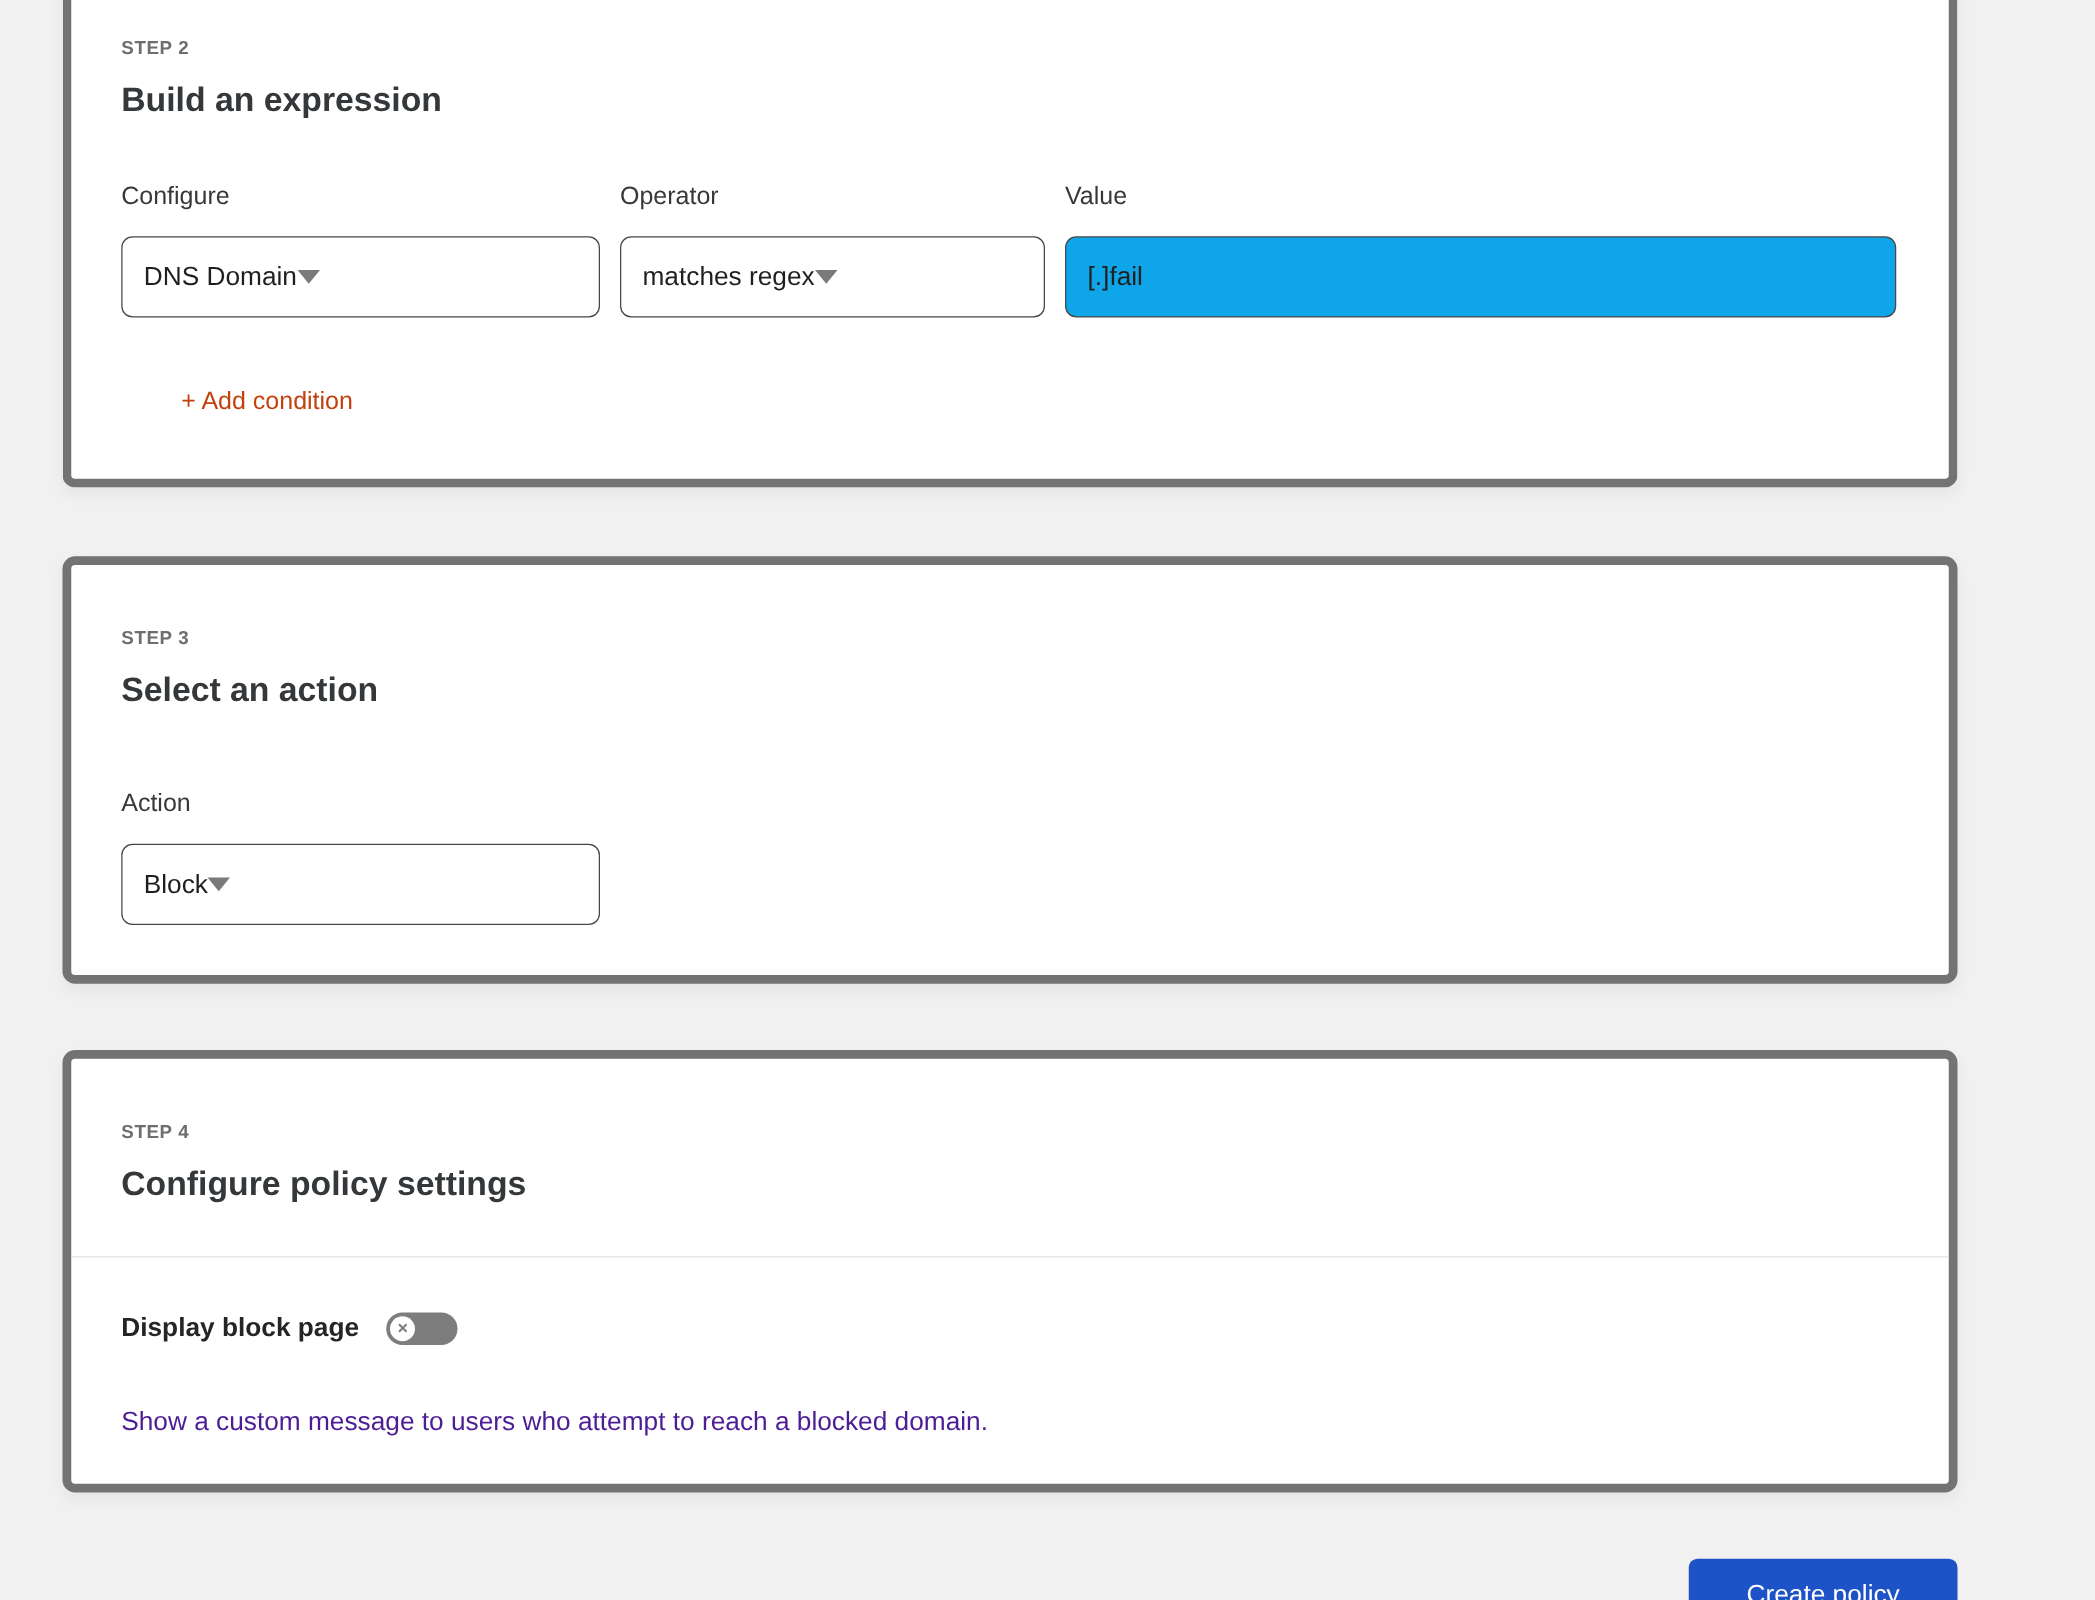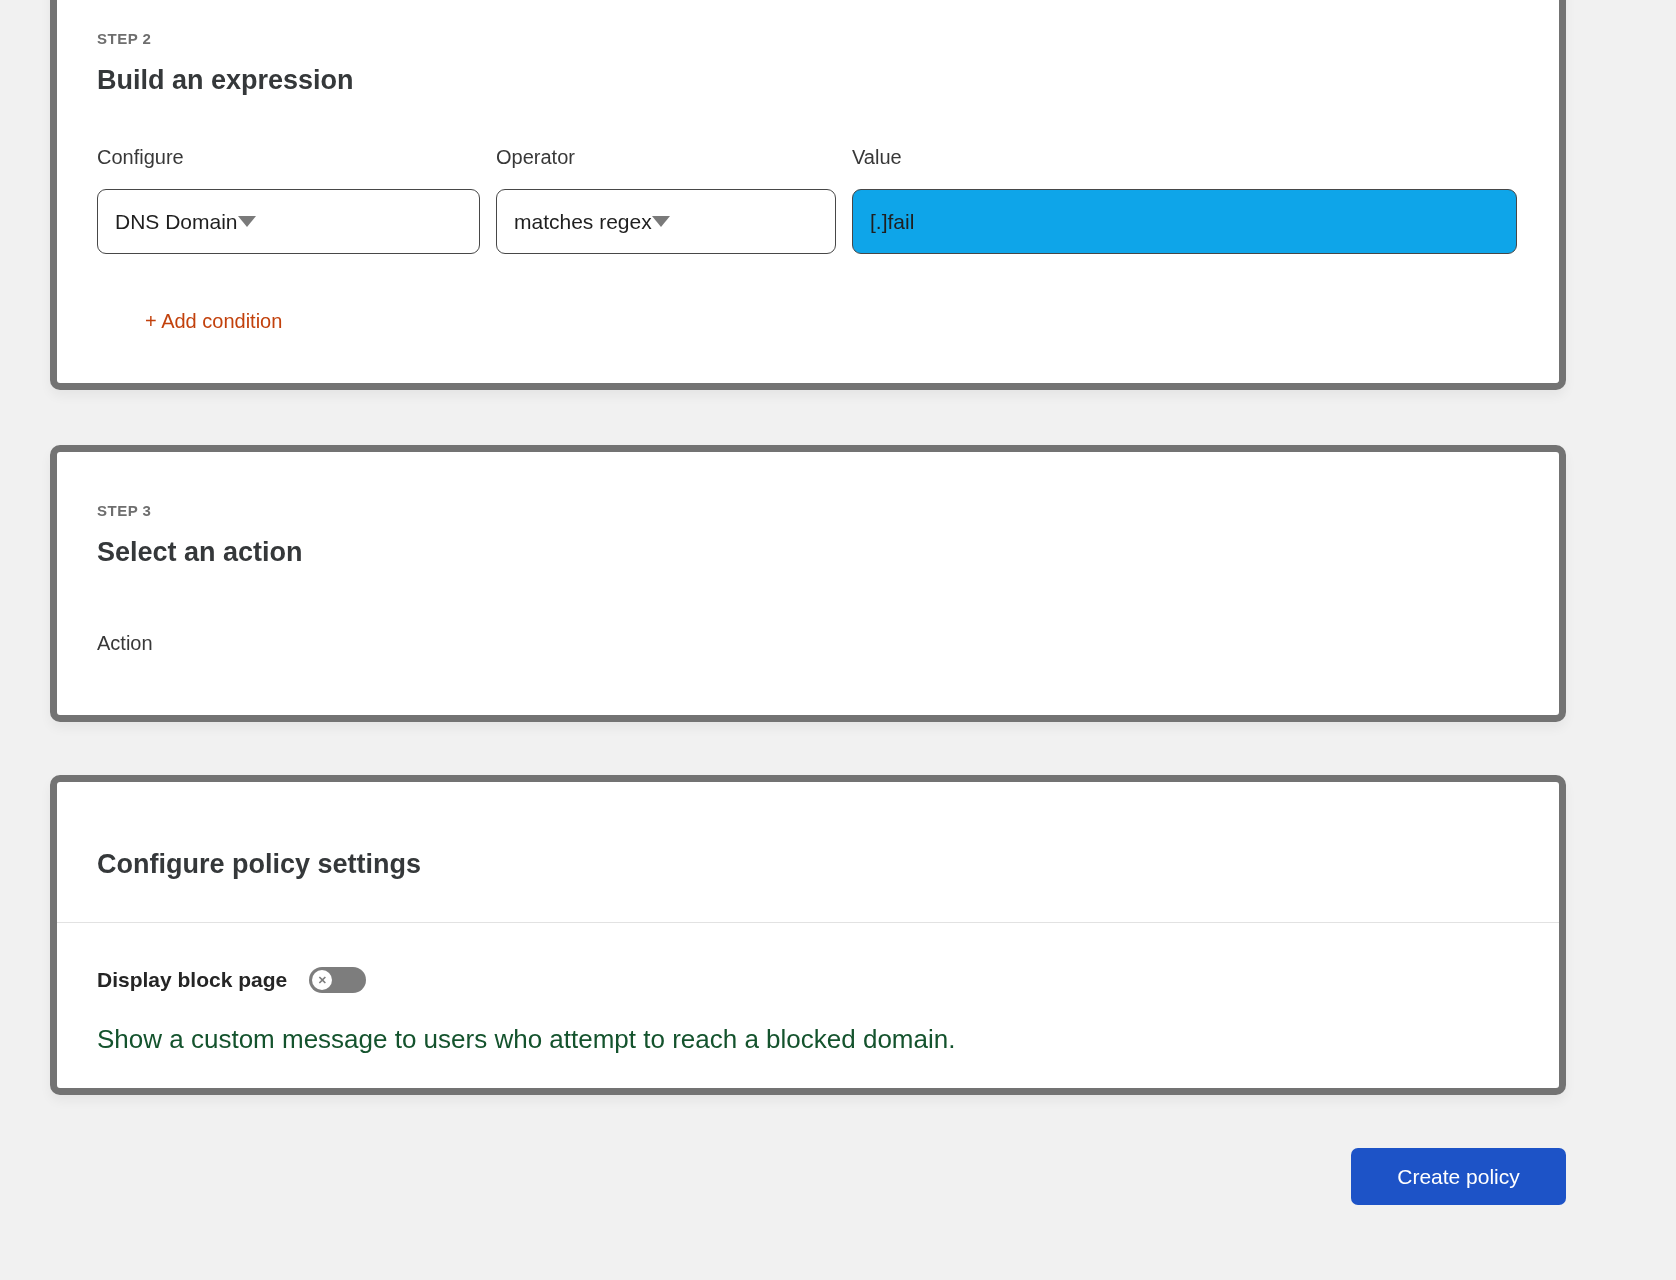--- a/index.html
+++ b/index.html
@@ -84,21 +84,21 @@
     cursor:pointer; flex:none;
   }
   .toggle-knob {
     position:absolute; left:3px; top:3px;
     width:20px; height:20px; border-radius:50%;
     background:#ffffff;
     display:flex; align-items:center; justify-content:center;
   }
   .toggle-x { font-size:11px; line-height:11px; color:#7d7d7d; font-weight:700; }
 
-  .setting-desc { margin-top:34px; font-size:26px; line-height:24px; color:#14532d; }
+  .setting-desc { margin-top:50px; font-size:21px; line-height:24px; color:#4c1d95; }
 
   .footer { display:flex; justify-content:flex-end; margin-top:53px; }
   .create-btn {
     min-width:215px; height:57px;
     background:#1d53c7; color:#ffffff;
     border:none; border-radius:7px;
     font-size:21px; font-family:"Liberation Sans", sans-serif;
     display:flex; align-items:center; justify-content:center;
     padding:0 38px;
     cursor:pointer;
@@ -139,25 +139,30 @@
 
       <a href="#" class="add-condition">+ Add condition</a>
     </section>
 
     <section class="card card-step3">
       <div class="step-label">STEP 3</div>
       <h2 class="card-title">Select an action</h2>
 
       <div class="w-selector">
         <div class="field-label mt-action-label">Action</div>
+        <div class="select" role="listbox">
+          <span class="select-text">Block</span>
+          <span class="caret-down"></span>
+        </div>
       </div>
     </section>
 
     <section class="card card-step4">
       <div class="card-head-pad">
+        <div class="step-label">STEP 4</div>
         <h2 class="card-title">Configure policy settings</h2>
       </div>
 
       <div class="divider"></div>
 
       <div class="settings">
         <div class="setting-row">
           <span class="setting-label">Display block page</span>
           <div class="toggle" role="switch" aria-checked="false">
             <div class="toggle-knob">

